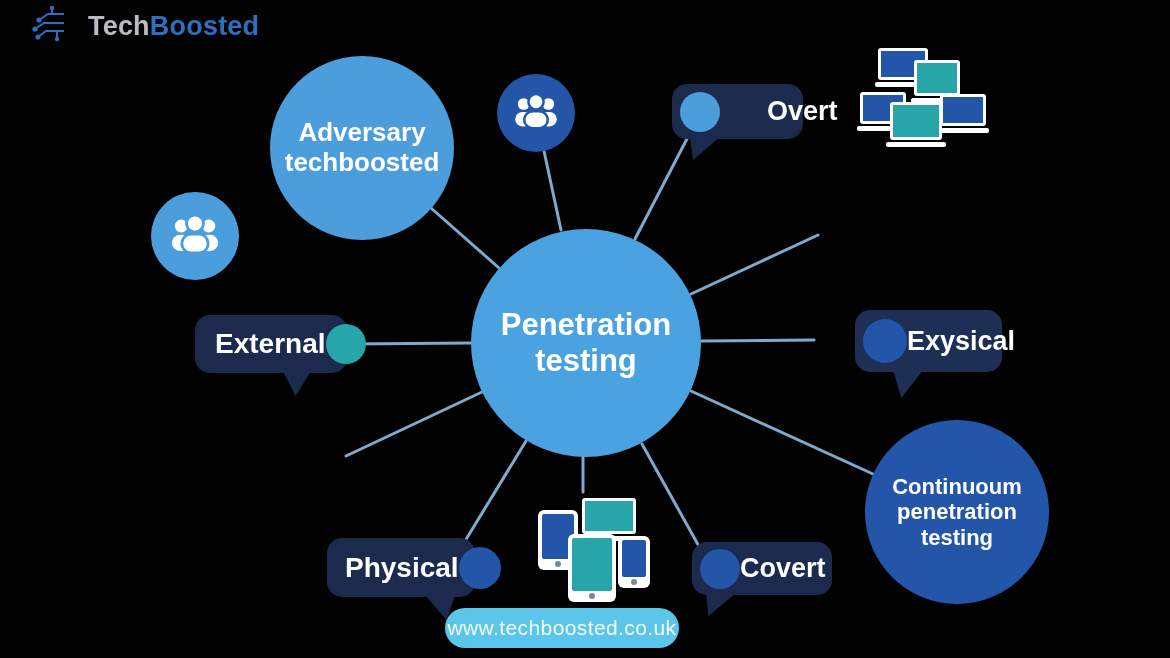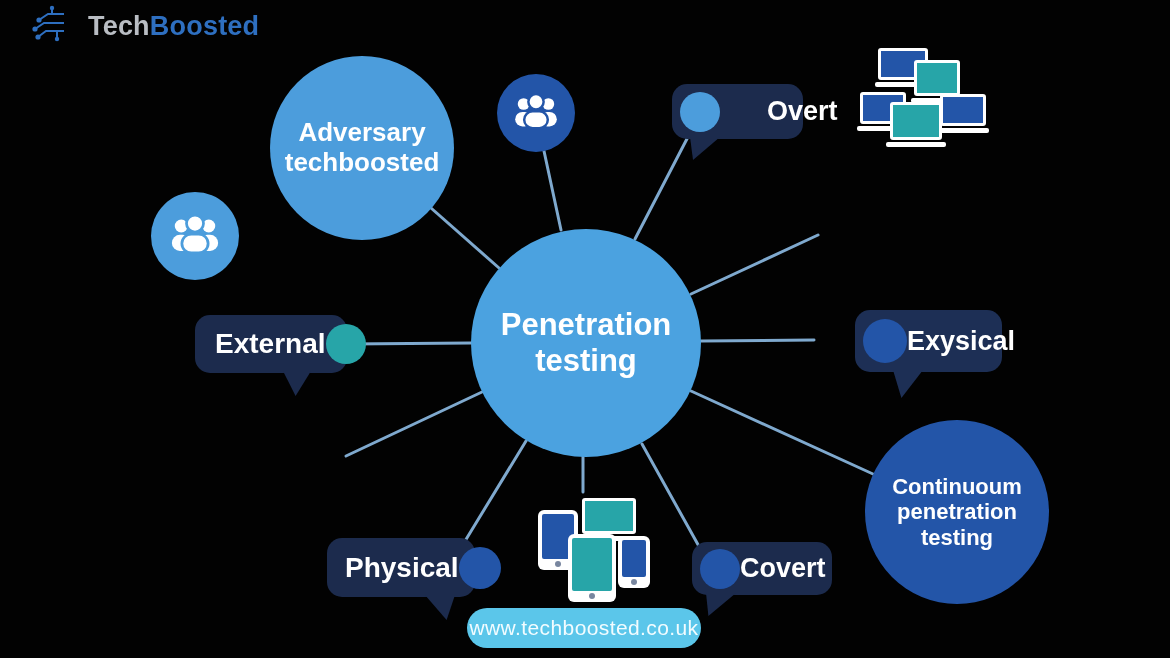--- a/index.html
+++ b/index.html
@@ -50,21 +50,21 @@
   .laptop{position:absolute;}
   .lap-screen{border:3px solid #fff;border-radius:3px;}
   .lap-base{position:absolute;left:-7%;right:-7%;height:5px;background:#fff;border-radius:2px;margin-top:2px;}
   .tablet{position:absolute;background:#fff;border-radius:6px;padding:4px 4px 11px 4px;box-sizing:border-box;}
   .tab-screen{width:100%;height:100%;border-radius:2px;}
   .dev-dot{position:absolute;left:50%;bottom:3px;width:6px;height:6px;margin-left:-3px;border-radius:50%;background:rgba(10,35,80,.55);}
   
   .url-pill{
     position:absolute;left:445px;top:608px;width:234px;height:40px;border-radius:21px;
     display:flex;align-items:center;justify-content:center;z-index:4;
-    color:#f2fcff;font-size:21px;font-weight:500;letter-spacing:.4px;margin-left:22px;
+    color:#f2fcff;font-size:21px;font-weight:500;letter-spacing:.4px;
   }
 </style>
 </head>
 <body>
 
 <div class="canvas">
 
   <svg class="lines" width="1170" height="658">
     <g stroke="#7FA9CE" stroke-width="3" stroke-linecap="round">
       <line x1="499" y1="268" x2="431" y2="208"></line>

